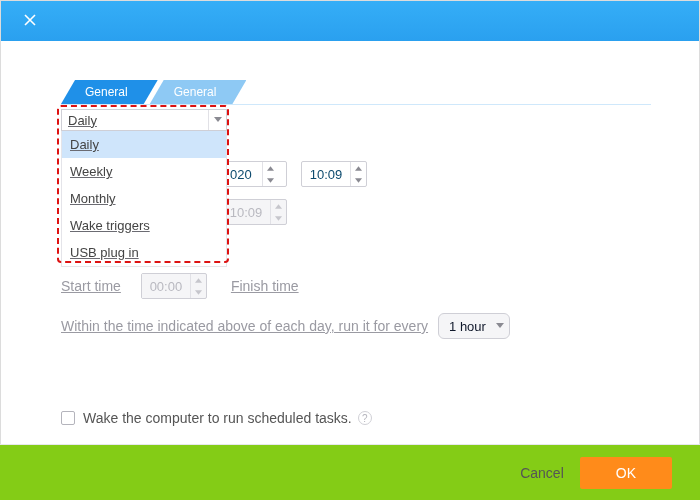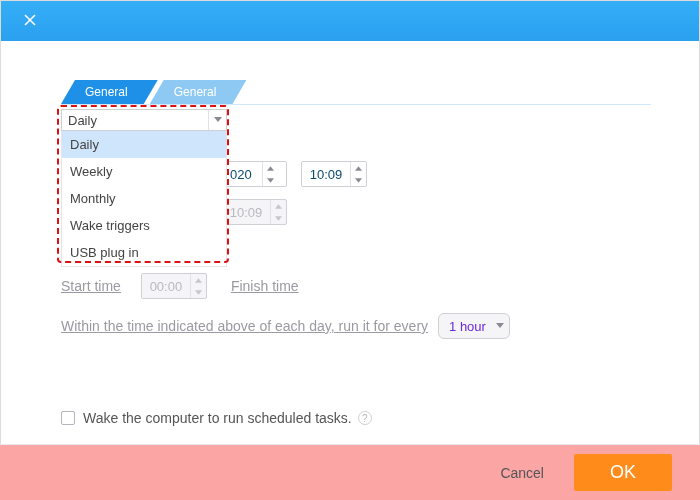--- a/index.html
+++ b/index.html
@@ -96,21 +96,21 @@
   .spin-btns .sb svg { width: 7px; height: 5px; }
   .disabled { background: #f5f5f7; color: #b9b9c0; }
   .disabled input { color: #b9b9c0; background: #f5f5f7; }
   .select-like {
     display: inline-flex;
     align-items: center;
     border: 1px solid #cfcfd6;
     height: 26px;
     padding: 0 18px 0 10px;
     position: relative;
-    color: #6d28d9;
+    color: #0f172a;
     border-radius: 6px;
     font-size: 13px;
   }
   .select-caret {
     position: absolute;
     right: 4px;
     top: 50%;
     transform: translateY(-50%);
     width: 10px;
     height: 10px;
@@ -142,44 +142,44 @@
   }
   .footer {
     position: absolute;
     bottom: 0; left: 0; right: 0;
     height: 56px;
     border-top: 1px solid #e7e7ec;
     display: flex;
     align-items: center;
     justify-content: flex-end;
     padding-right: 28px;
-    background: #fca5a5;
+    background: #84cc16;
   }
   .btn-cancel {
     color: #555;
     font-size: 14px;
     padding: 8px 16px;
     cursor: pointer;
   }
   .btn-ok {
     background: #ff8b1a;
     color: #fff;
-    font-size: 18px;
+    font-size: 14px;
     padding: 8px 36px;
-    margin-left: 14px;
     border-radius: 2px;
     cursor: pointer;
     text-align: right;
   }
   
   .dropdown-wrap {
     position: absolute;
     left: 60px;
     top: 4px;
     width: 166px;
+    text-decoration: underline;
   }
   .dd-top {
     height: 22px;
     border: 1px solid #cfcfd6;
     display: flex;
     align-items: center;
     padding-left: 6px;
     color: #444;
     font-size: 13px;
     background: #fff;

